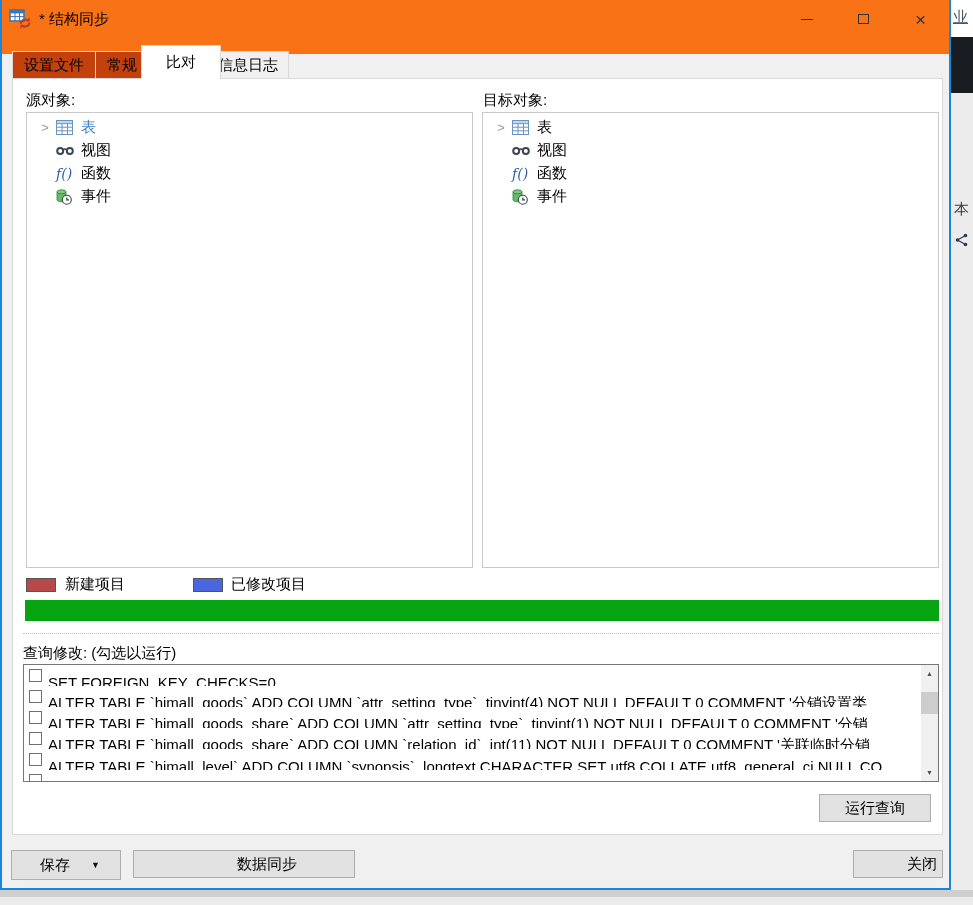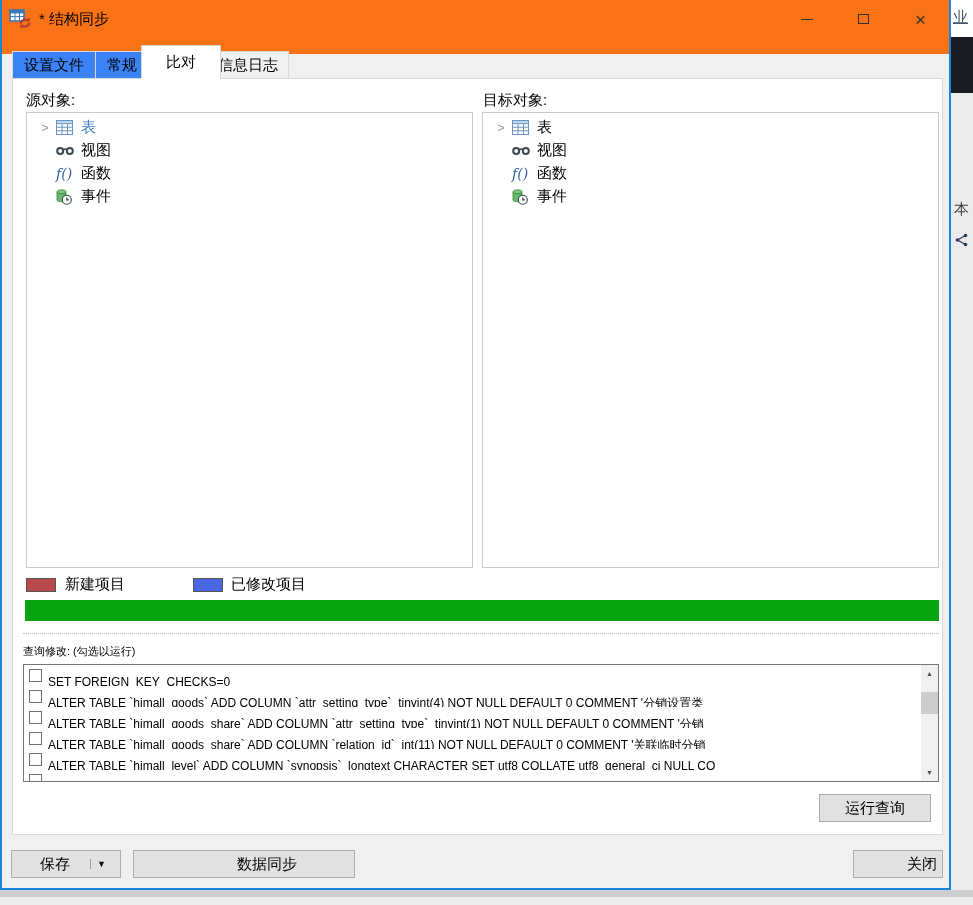--- a/index.html
+++ b/index.html
@@ -15,21 +15,21 @@
   .title-icon { position:absolute; left:7px; top:8px; width:24px; height:22px; }
   .title-text { position:absolute; left:37px; top:0; line-height:38px; font-size:15px; }
   .win-controls { position:absolute; right:0; top:0; height:38px; display:flex; }
   .wbtn { width:57px; height:38px; display:flex; align-items:center; justify-content:center; }
   .glyph-min { width:12px; height:0; border-top:1px solid #333; display:block; }
   .glyph-max { width:11px; height:10px; border:1px solid #333; display:block; }
   .glyph-close { font-size:19px; color:#333; line-height:1; }
 
   
   .tabgroup { position:absolute; left:10px; top:51px; height:28px; display:flex;
-              border:1px solid #d9d9d9; background:#3b82f6; }
+              border:1px solid #d9d9d9; background:#c2410c; }
   .tab { padding:0 11px; line-height:26px; font-size:15px; white-space:nowrap; }
   .tab + .tab { border-left:1px solid #d9d9d9; }
   .tab-active { position:absolute; left:139px; top:45px; height:34px; background:#fff;
                 border:1px solid #d9d9d9; border-bottom:none; z-index:6;
                 padding:0 24px; line-height:31px; font-size:15px; }
   .tab-single { position:absolute; left:205px; top:51px; height:28px; background:#f0f0f0;
                 border:1px solid #d9d9d9; padding:0 10px; line-height:26px; font-size:15px;text-align:center; }
 
   
   .tabpage { position:absolute; left:10px; top:78px; width:931px; height:757px;
@@ -45,39 +45,39 @@
   .ficon { color:#2f5fa5; font-family:"DejaVu Serif",serif; font-style:italic; font-size:14px; }
   .tlabel { margin-left:3px; }
 
   
   .legend-swatch { position:absolute; width:30px; height:14px; border:1px solid #555; top:499px; }
   .legend-label  { position:absolute; top:496px; font-size:15px; }
   .progressbar { position:absolute; left:12px; top:521px; width:914px; height:21px; }
   .dotted-sep { position:absolute; left:10px; top:554px; width:916px; border-top:1px dotted #bdbdbd; }
 
   
-  .qlabel { position:absolute; left:10px; top:565px; font-size:11px; }
+  .qlabel { position:absolute; left:10px; top:565px; font-size:15px; }
   .listbox { position:absolute; left:10px; top:585px; width:916px; height:118px;
              background:#fff; border:1px solid #767676; overflow:hidden; }
   .qrows { position:absolute; left:0; top:0; right:17px; bottom:0; overflow:hidden; }
   .qrow { height:21px; display:flex; align-items:center; white-space:nowrap; overflow:hidden; }
   .cbx { flex:0 0 13px; width:13px; height:13px; background:#fff; border:1px solid #707070; margin:0 6px 0 5px; }
-  .qsql { font-size:12px; white-space:pre;margin-top:13px; }
+  .qsql { font-size:15px; white-space:pre;margin-top:13px; }
   .vscroll { position:absolute; right:0; top:0; bottom:0; width:17px; background:#f0f0f0; }
   .sarrow { position:absolute; left:0; width:17px; height:17px; display:flex; align-items:center;
             justify-content:center; font-size:7px; color:#505050; }
   .sarrow.up { top:0; } .sarrow.down { bottom:0; }
   .sthumb { position:absolute; left:0; top:27px; width:17px; height:22px; background:#cdcdcd; }
 
   
   .btn { background:#e1e1e1; border:1px solid #adadad; font-size:15px;
          display:flex; align-items:center; justify-content:center;
          font-family:"Liberation Sans","DejaVu Sans",sans-serif; }
   .btn-run { position:absolute; left:806px; top:715px; width:112px; height:28px; }
-  .btn-save { position:absolute; left:9px; top:850px; width:110px; height:28px; padding:8px; }
+  .btn-save { position:absolute; left:9px; top:850px; width:110px; height:28px; padding:14px; }
   .save-main { flex:1; text-align:center; }
   .save-arrow { width:22px; height:100%; border-left:1px solid #9a9a9a; display:flex;
                 align-items:center; justify-content:center; font-size:9px; color:#111; }
   .btn-sync { position:absolute; left:131px; top:850px; width:222px; height:28px;padding-left:46px; }
   .btn-close { position:absolute; left:851px; top:850px; width:90px; height:28px;padding-left:48px; }
 
   
   .bg-strip { position:absolute; left:951px; top:0; width:22px; height:890px; background:#ececec; }
   .bg-white { position:absolute; left:0; top:0; width:22px; height:37px; background:#fff; }
   .bg-char-top { position:absolute; left:2px; top:8px; color:#44546a; font-size:15px;

